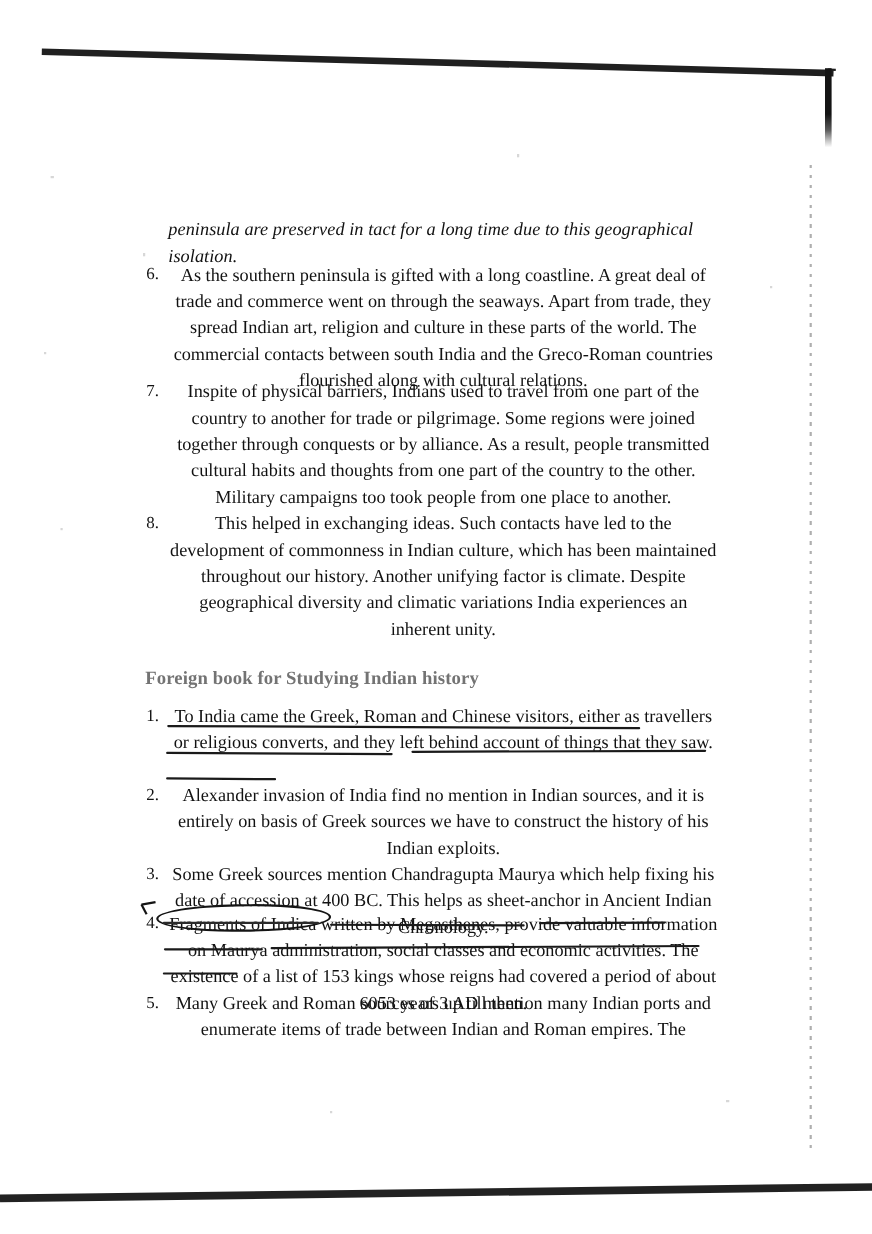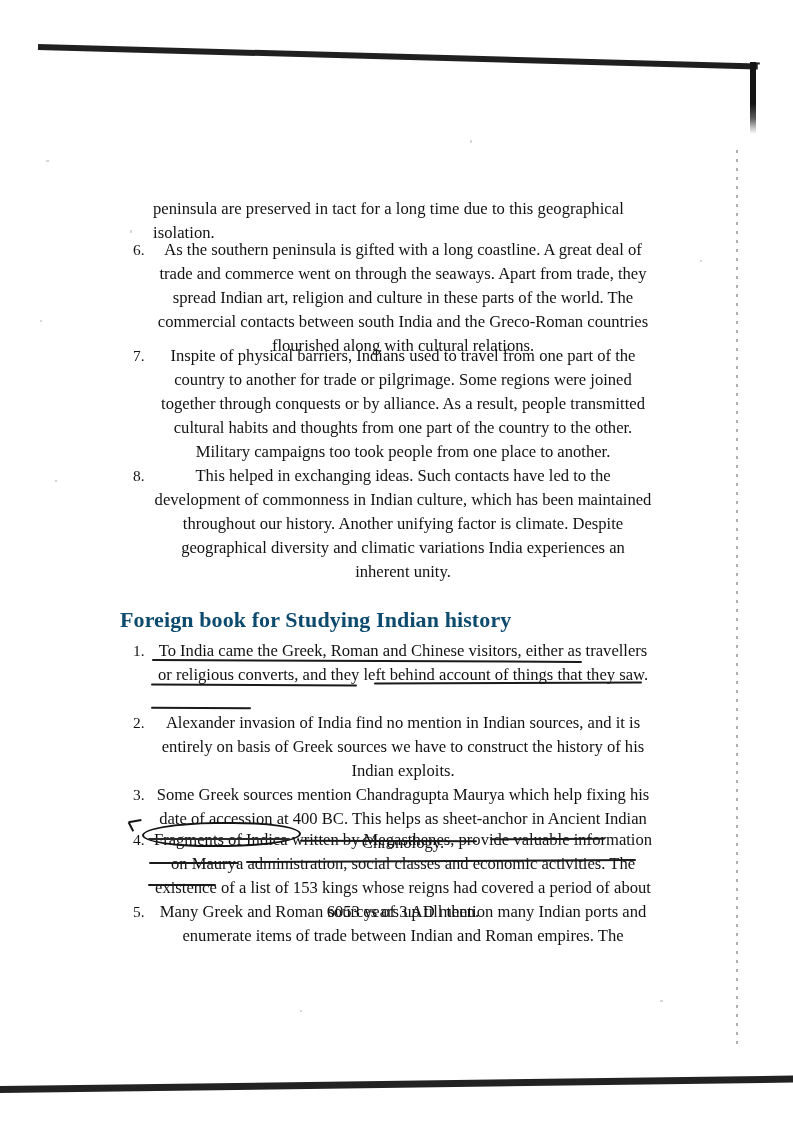--- a/index.html
+++ b/index.html
@@ -48,21 +48,21 @@
   .content{
     position:absolute;left:0;top:0;width:793px;height:1122px;
   }
   .para{
     position:absolute;
     color:#121212;
     font-size:16.6px;
     line-height:24.1px;
     letter-spacing:.05px;
   }
-  .cont-para{ left:153px; width:500px; }
+  .cont-para{ left:153px; width:500px;font-style:italic; }
 
   .li{
     position:absolute;
     left:133px;
     width:520px;
     display:flex;
     align-items:flex-start;
   }
   .li .num{
     flex:0 0 20px;
@@ -74,24 +74,24 @@
   .li .body{
     flex:1 1 auto;
     font-size:16.6px;
     line-height:24.1px;
     color:#121212;
     text-align:center;
   }
 
   .heading{
     position:absolute;
-    left:120px;top:607px;
+    left:132px;top:607px;
     font-weight:bold;
-    font-size:22px;
-    color:#0c4a6e;
+    font-size:17px;
+    color:#737373;
     letter-spacing:.1px;
   }
 
   
   .ann{position:absolute;pointer-events:none;}
   .uline{
     position:absolute;
     height:2px;
     background:#1a1a1a;
     border-radius:1px;

